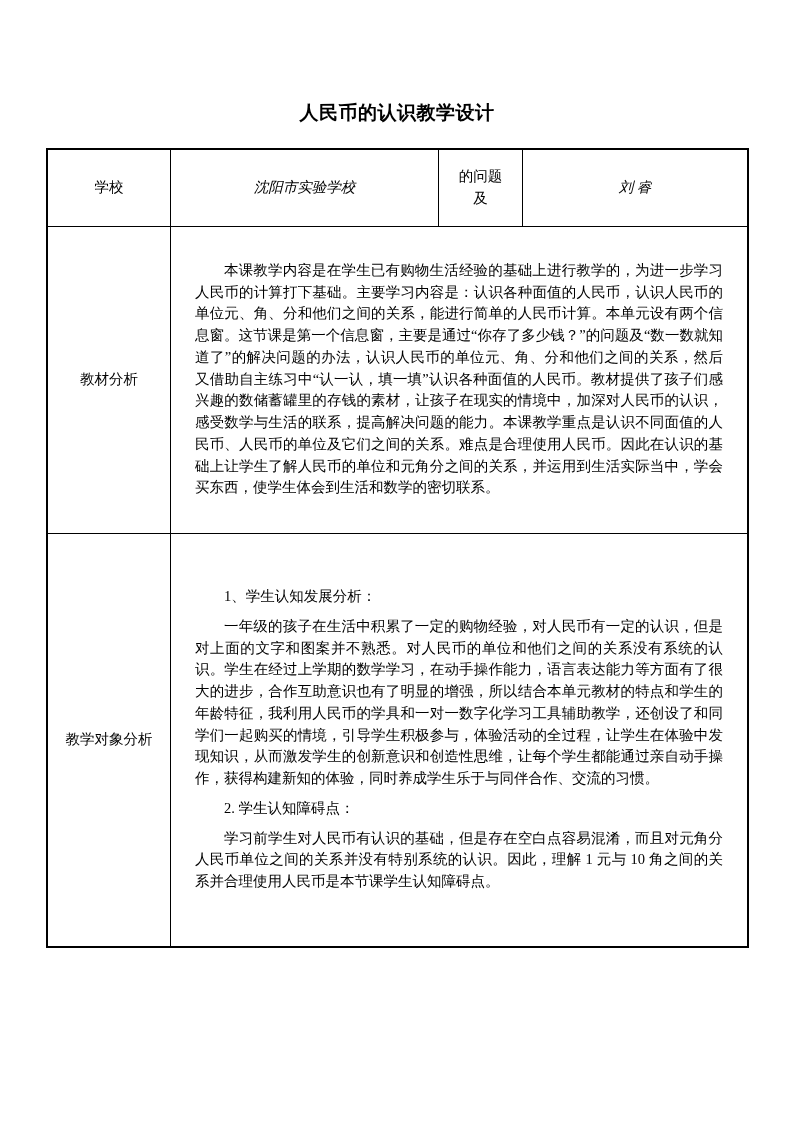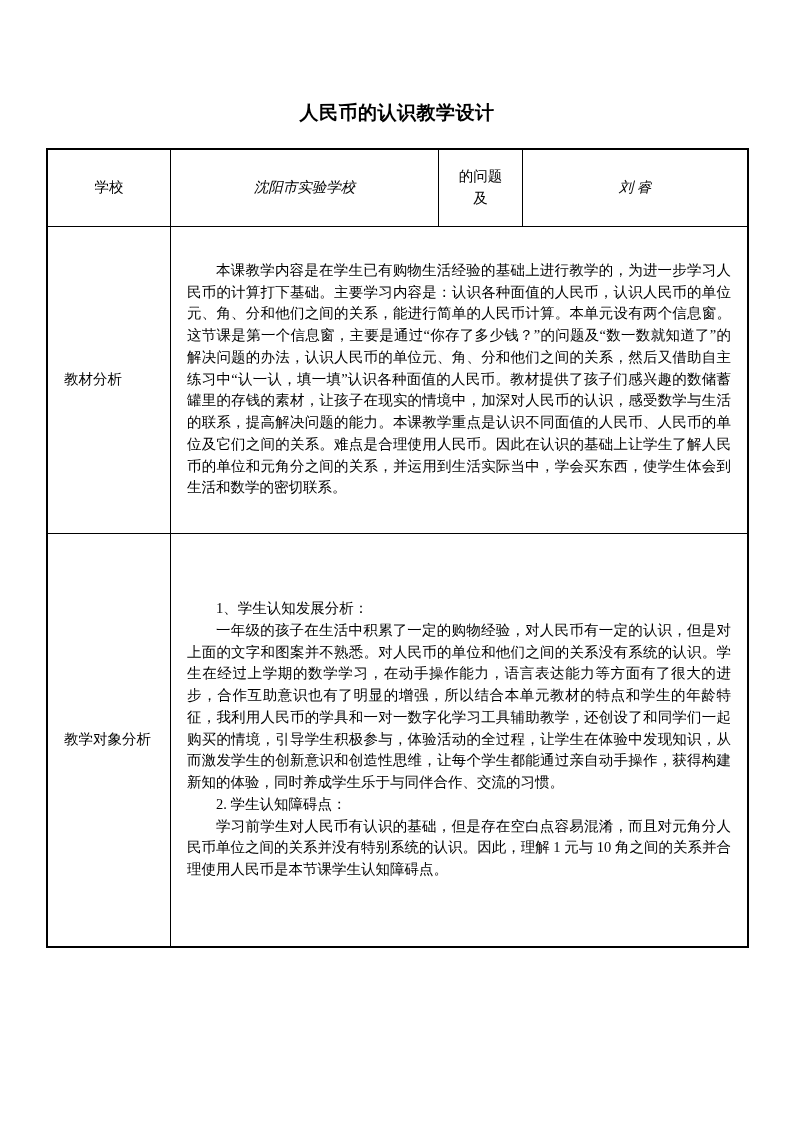--- a/index.html
+++ b/index.html
@@ -76,27 +76,27 @@
   }
   td.body-cell {
     text-align: justify;
     text-justify: inter-ideograph;
     vertical-align: top;
     padding: 12px 14px 14px 14px;
     font-size: 14.8px;
     line-height: 1.72;
   }
   td.side-label {
-    text-align: left;
+    text-align: center;
     vertical-align: middle;
     font-size: 14.5px;
     padding: 2px;
   }
   .para {
-    margin: 0;
+    margin: 8px;
     text-indent: 2em;
   }
   .para + .para {
     margin-top: 0;
   }
 </style>
 </head>
 <body>
 
 <div class="page">

